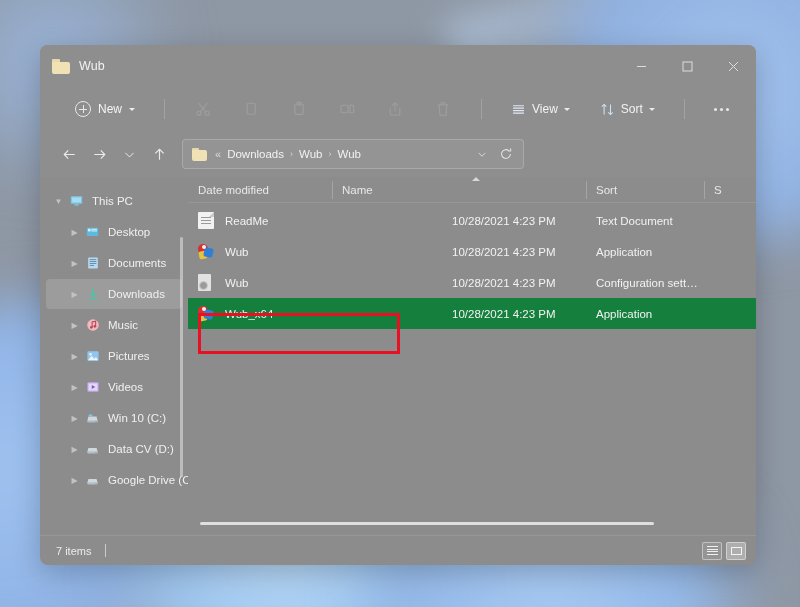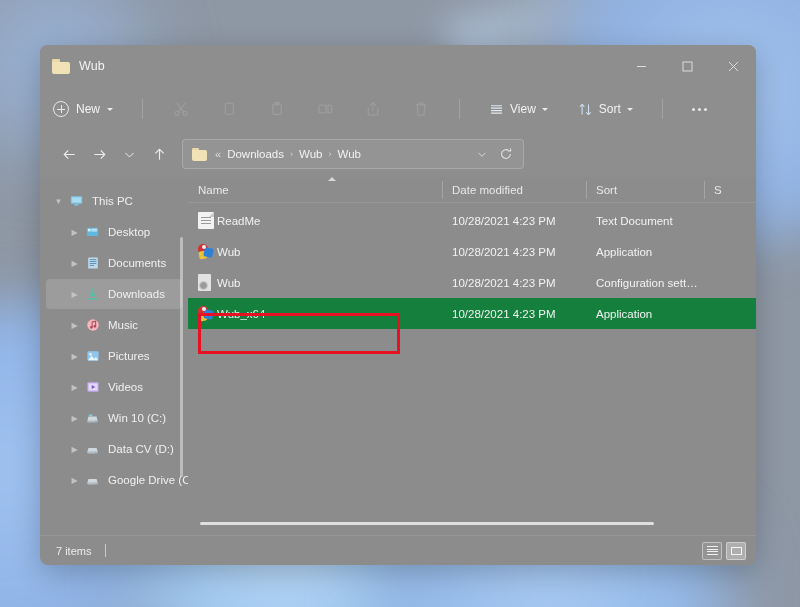--- a/index.html
+++ b/index.html
@@ -72,21 +72,21 @@
     width: 46px; height: 42px;
     display: flex; align-items: center; justify-content: center;
     color: #dcdcdc;
   }
   .win-btn svg { display:block; }
 
   
   .toolbar {
     height: 44px; flex: 0 0 44px;
     display: flex; align-items: center;
-    padding: 0 10px 0 8px;
+    padding: 0 10px 0 30px;
     background: #8e8e8e;
     gap: 12px;
   }
   .tb-new {
     display: flex; align-items: center; gap: 7px;
     height: 30px; padding: 0 9px 0 5px; border-radius: 4px;
     font-size: 12px; color: #f5f5f5;
   }
   .plus-circle {
     width: 16px; height: 16px; border-radius: 50%;
@@ -203,21 +203,21 @@
   .sort-caret {
     position: absolute; left: 140px; top: 0;
     width: 0; height: 0;
     border-left: 4px solid transparent; border-right: 4px solid transparent;
     border-bottom: 4px solid #d8d8d8;
   }
 
   .rows { flex: 1 1 auto; overflow: hidden; padding-top: 2px; }
   .row { height: 31px; display: flex; align-items: center; font-size: 11.5px; color: #f2f2f2; }
   .cell { padding-left: 10px; display: flex; align-items: center; height: 31px; overflow: hidden; white-space: nowrap; }
-  .cell-name { width: 254px; flex: 0 0 254px; gap: 3px; }
+  .cell-name { width: 254px; flex: 0 0 254px; gap: 11px; }
   .cell-date { width: 144px; flex: 0 0 144px; }
   .cell-type { width: 118px; flex: 0 0 118px; }
   .cell-size { flex: 1 1 auto; }
   .row.highlighted { background: #15803d; }
 
   
   .fico { width: 16px; height: 17px; position: relative; flex: 0 0 16px; }
   .fico-doc .sheet {
     position:absolute; inset:0; background:#f2f2f2; border-radius:1px;
   }
@@ -573,26 +573,26 @@
           </span>
           <span>Google Drive (C</span>
         </div>
 
         <div class="side-scroll"></div>
       </div>
 
       <div class="filepane">
 
         <div class="col-head">
+          <div class="col col-date">
+            <span>Date modified</span>
+          </div>
           <div class="col col-name">
             <span class="sort-caret"></span>
             <span>Name</span>
-          </div>
-          <div class="col col-date">
-            <span>Date modified</span>
           </div>
           <div class="col col-type">
             <span>Sort</span>
           </div>
           <div class="col col-size">
             <span>S</span>
           </div>
         </div>
 
         <div class="rows">

